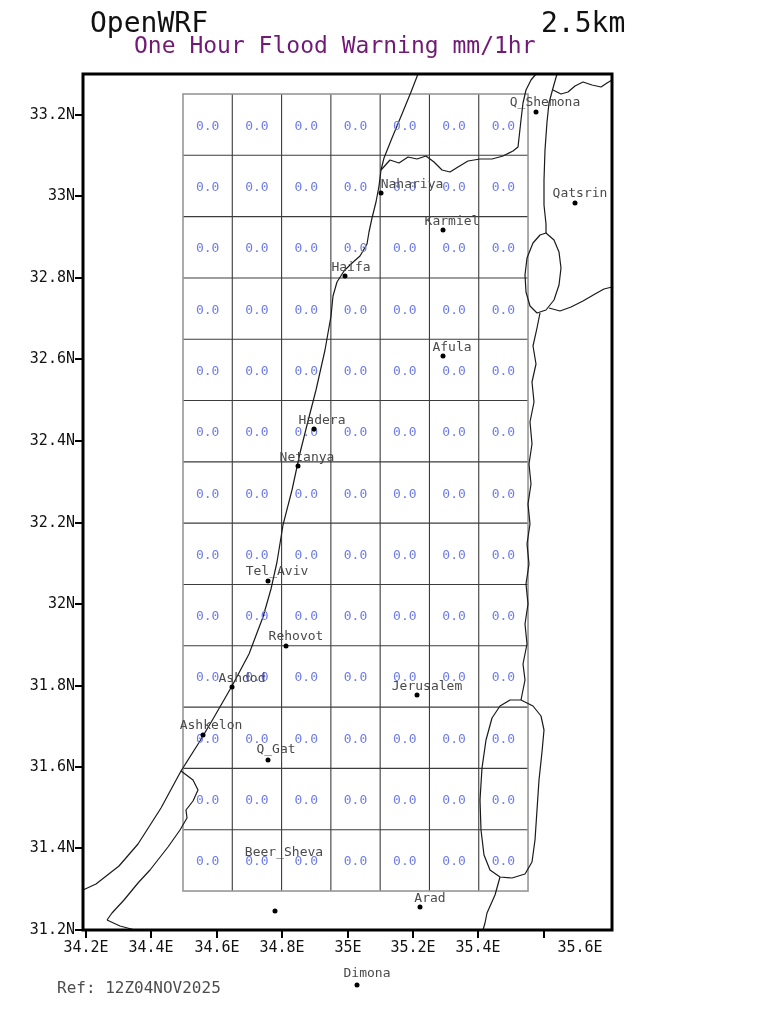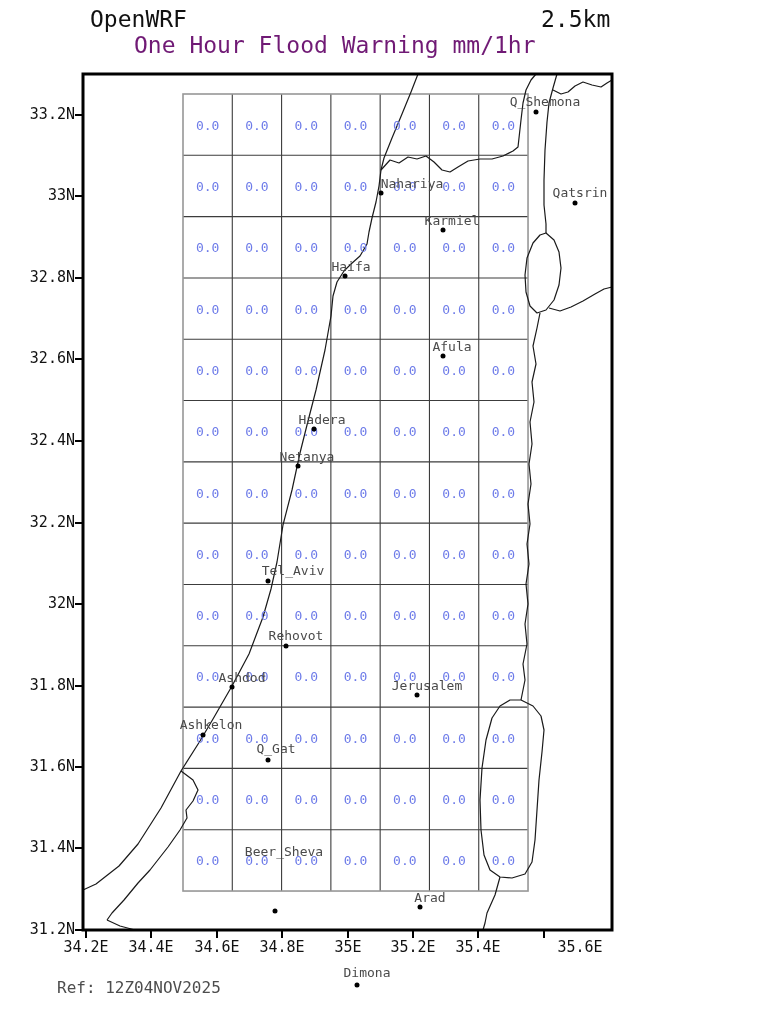--- a/index.html
+++ b/index.html
@@ -1,20 +1,20 @@
 <!DOCTYPE html>
 <html><head>
 <meta charset="utf-8">
 <style>
   html,body{margin:0;padding:0;background:#ffffff;}
   #page{position:relative;width:768px;height:1024px;background:#ffffff;overflow:hidden;
         font-family:"DejaVu Sans Mono", monospace;}
   #map-svg{position:absolute;left:0;top:0;width:768px;height:1024px;}
   .abs{position:absolute;white-space:pre;}
-  .title{font-size:23px;color:#111111;letter-spacing:0;}
+  .title{font-size:28px;color:#111111;letter-spacing:0;}
   .subtitle{font-size:23px;color:#701a75;}
   .footer-text{font-size:16px;color:#4d4d4d;}
   .y-tick-label{font-size:15px;color:#111111;width:70px;text-align:right;transform:translateY(-53%);}
   .x-tick-label{font-size:15px;color:#111111;transform:translateX(-50%);}
   .grid-value{font-size:13px;color:#6e7ce9;transform:translate(-50%,-50%);}
   .city-label{font-size:13px;color:#4a4a4a;transform:translate(-50%,-50%);}
   .city-marker{position:absolute;width:5px;height:5px;background:#000000;border-radius:50%;
                transform:translate(-50%,-50%);}
 </style>
 </head>
@@ -212,21 +212,21 @@
       <div class="abs city-label" style="left: 452px; top: 220px;">Karmiel</div>
       <div class="city-marker" style="left: 443px; top: 230px;"></div>
       <div class="abs city-label" style="left: 351px; top: 266px;">Haifa</div>
       <div class="city-marker" style="left: 345px; top: 276px;"></div>
       <div class="abs city-label" style="left: 452px; top: 346px;">Afula</div>
       <div class="city-marker" style="left: 443px; top: 356px;"></div>
       <div class="abs city-label" style="left: 322px; top: 419px;">Hadera</div>
       <div class="city-marker" style="left: 314px; top: 429px;"></div>
       <div class="abs city-label" style="left: 307px; top: 456px;">Netanya</div>
       <div class="city-marker" style="left: 298px; top: 466px;"></div>
-      <div class="abs city-label" style="left: 277px; top: 570px; margin-left: 16px;">Tel_Aviv</div>
+      <div class="abs city-label" style="left: 277px; top: 570px;">Tel_Aviv</div>
       <div class="city-marker" style="left: 268px; top: 581px;"></div>
       <div class="abs city-label" style="left: 296px; top: 635px;">Rehovot</div>
       <div class="city-marker" style="left: 286px; top: 646px;"></div>
       <div class="abs city-label" style="left: 242px; top: 677px;">Ashdod</div>
       <div class="city-marker" style="left: 232px; top: 687px;"></div>
       <div class="abs city-label" style="left: 427px; top: 685px;">Jerusalem</div>
       <div class="city-marker" style="left: 417px; top: 695px;"></div>
       <div class="abs city-label" style="left: 211px; top: 724px;">Ashkelon</div>
       <div class="city-marker" style="left: 203px; top: 735px;"></div>
       <div class="abs city-label" style="left: 276px; top: 748px;">Q_Gat</div>

